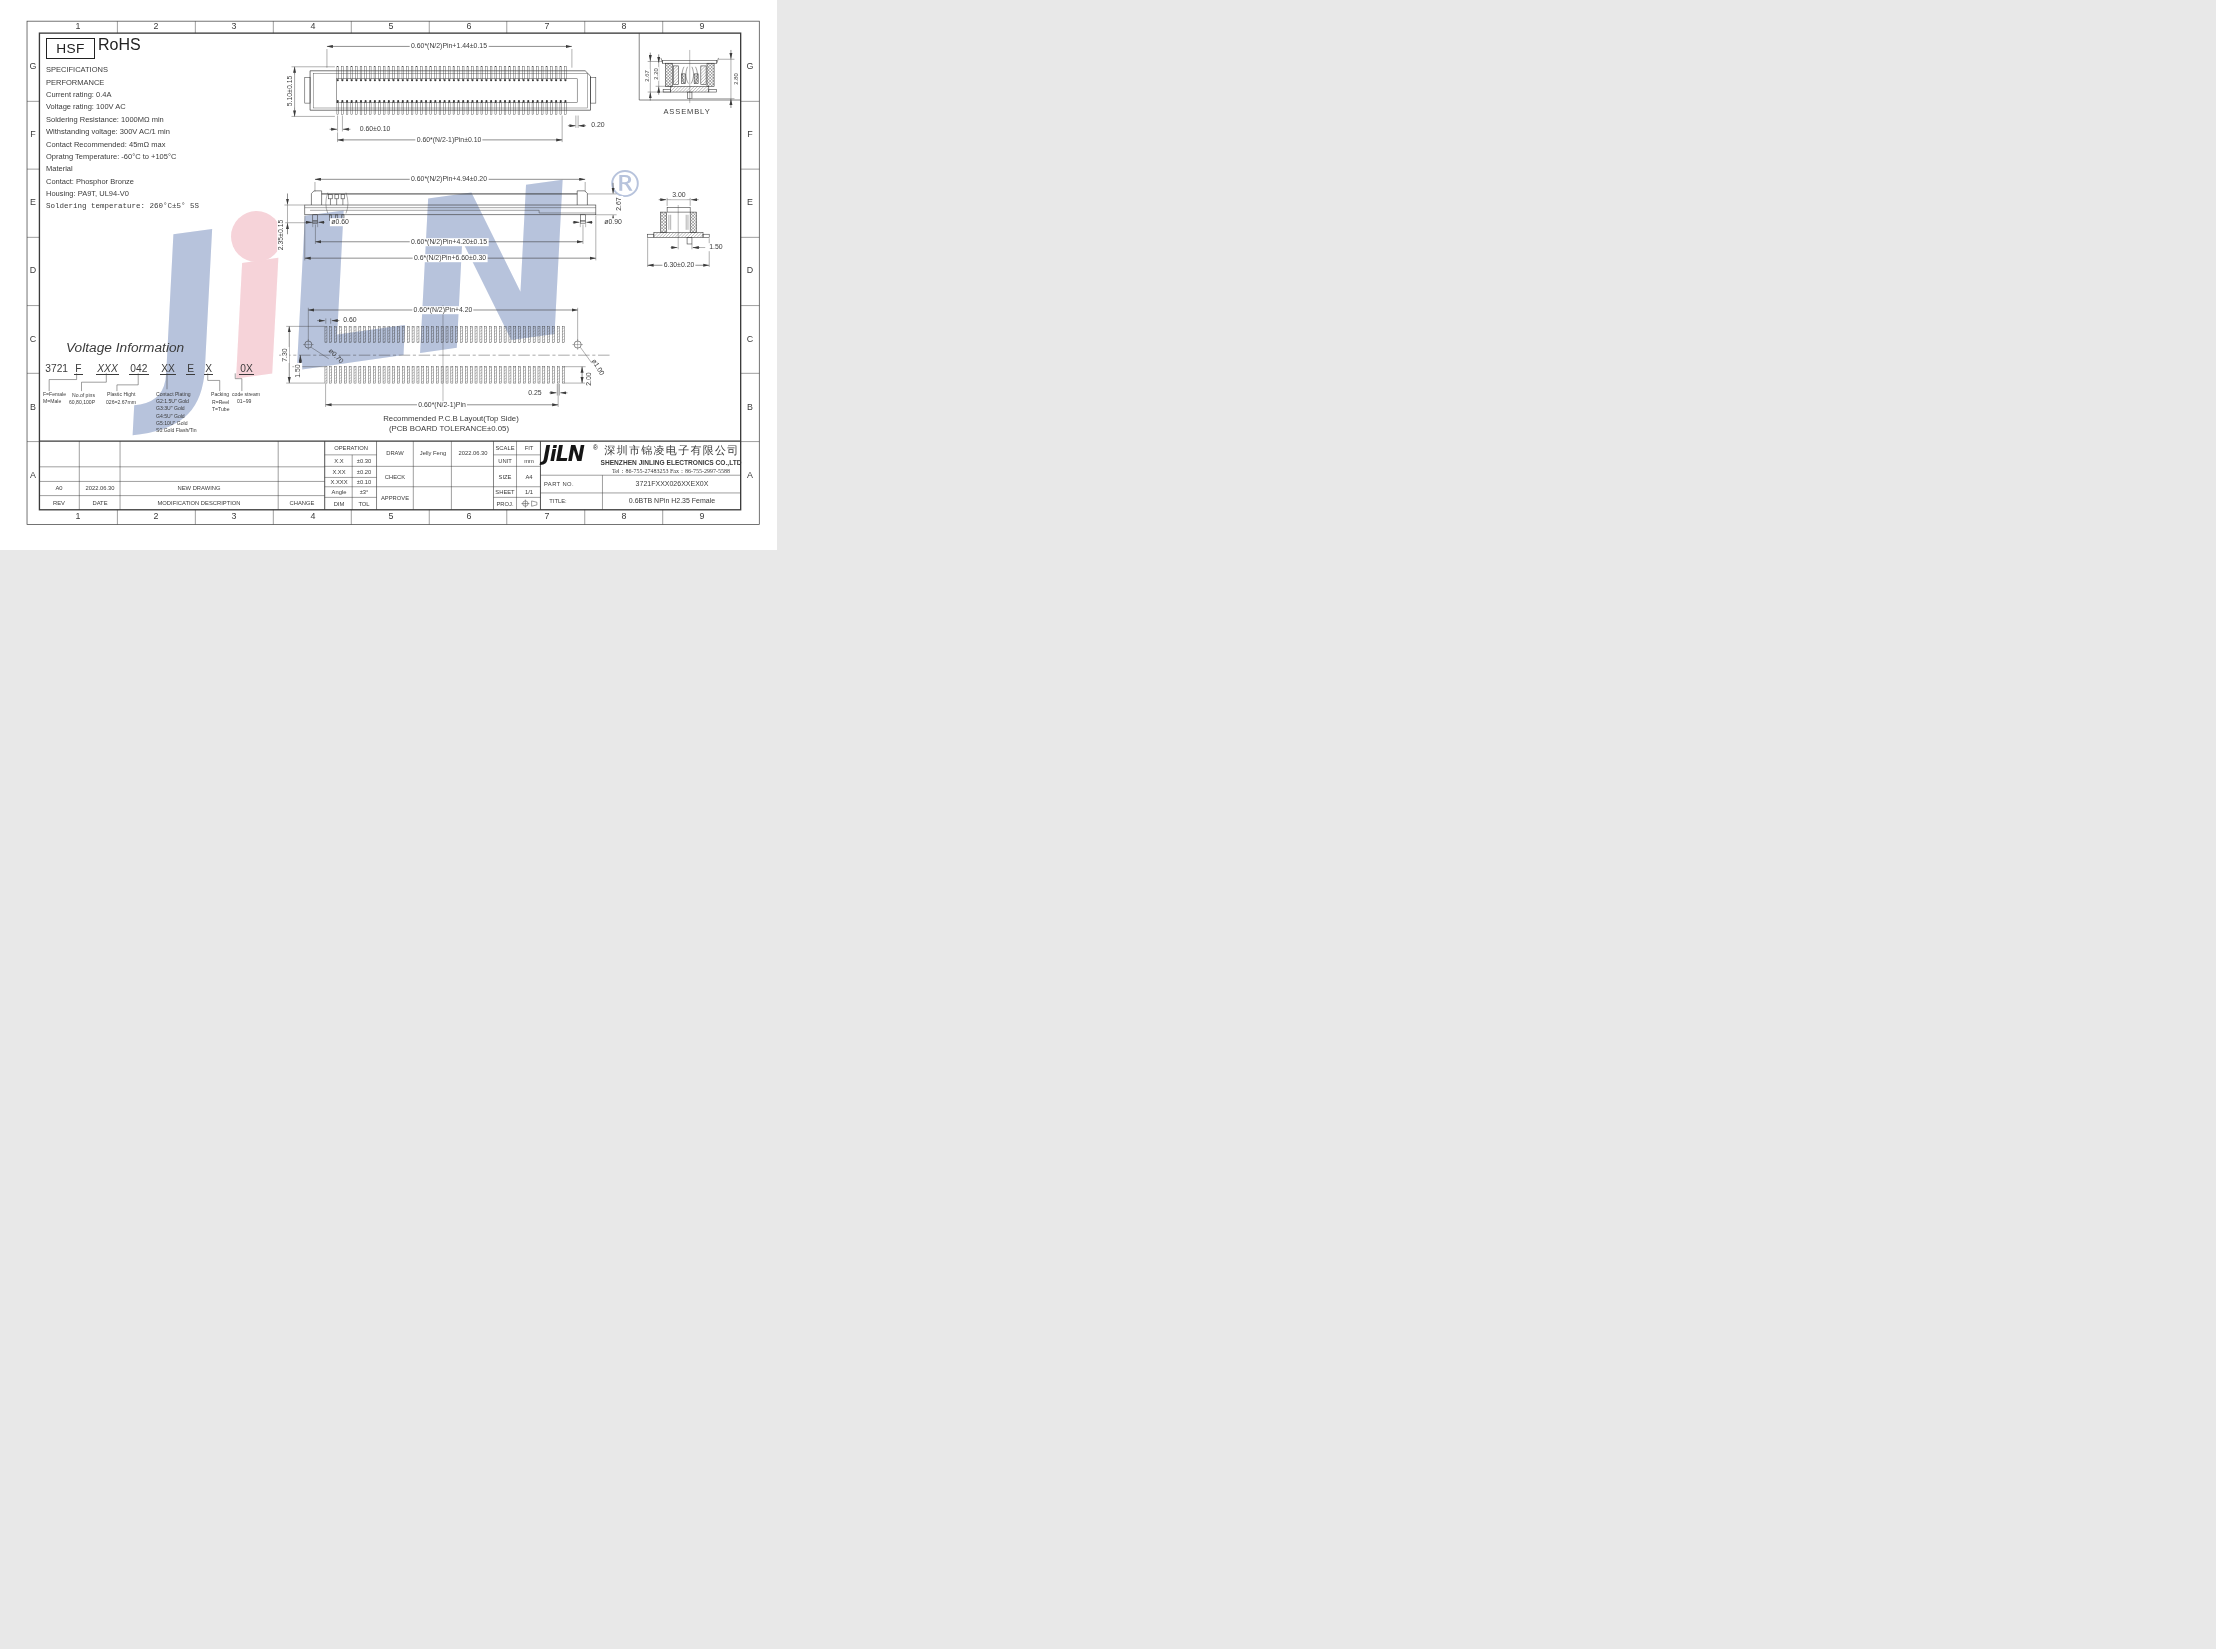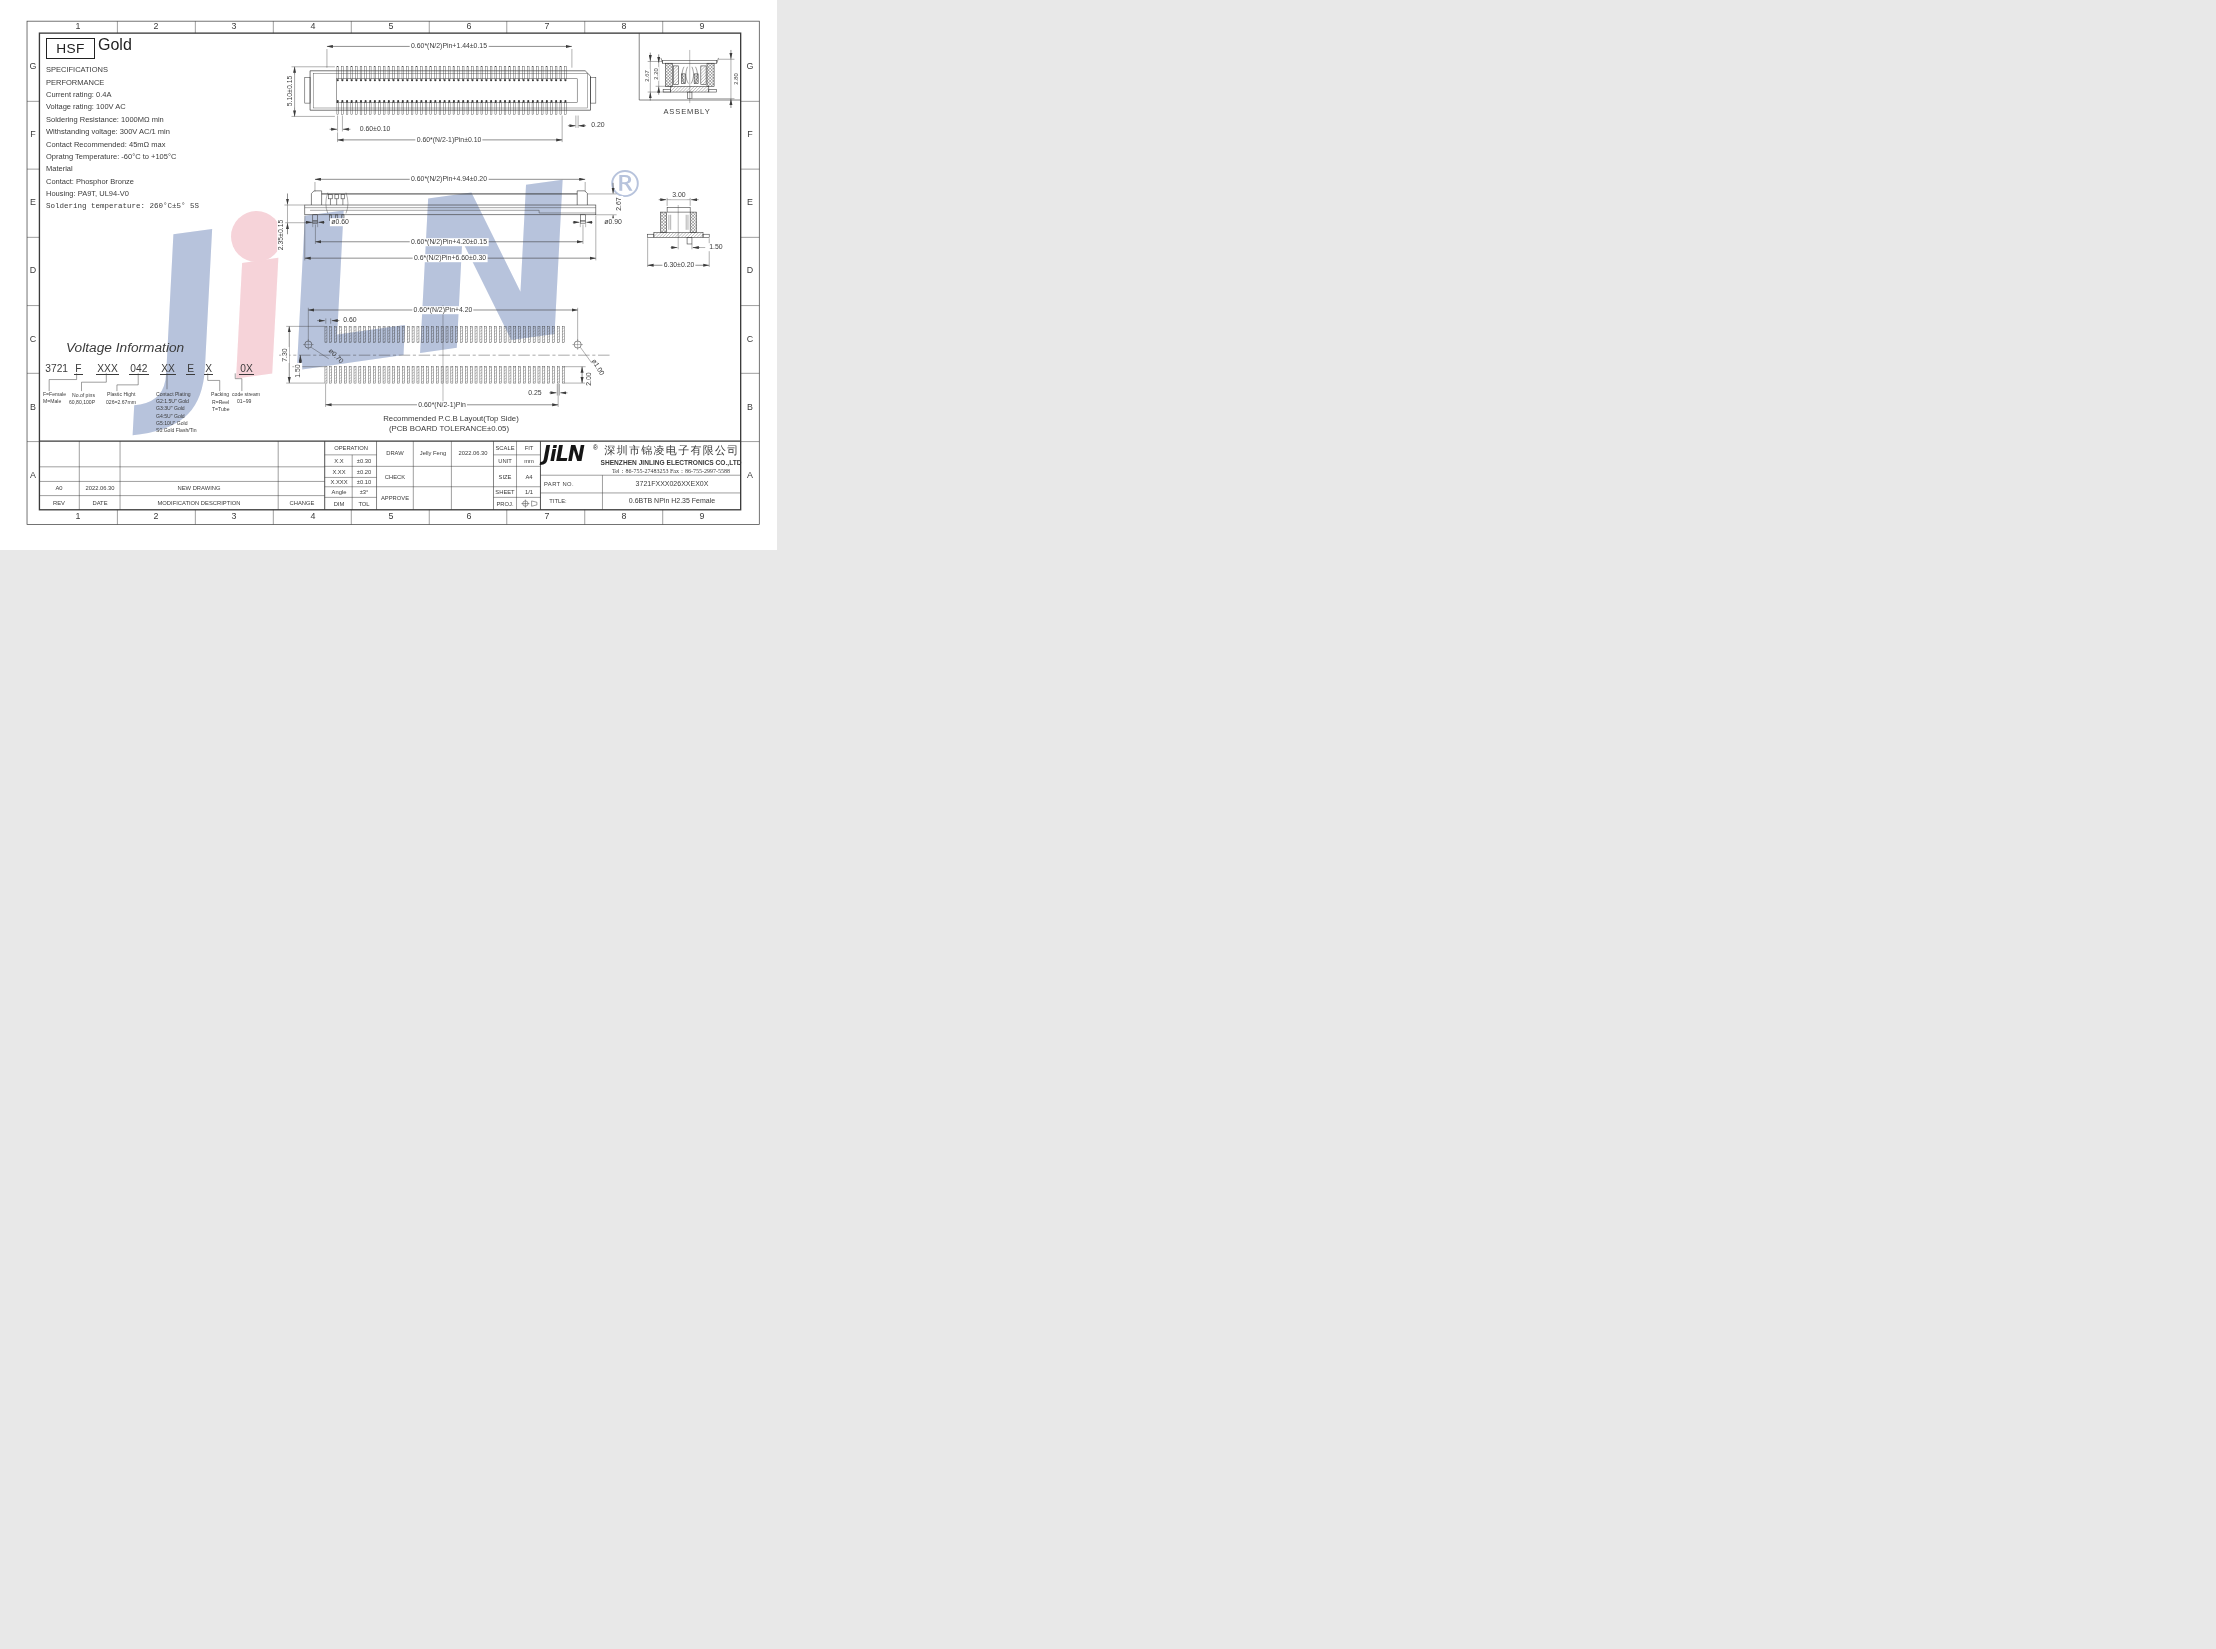--- a/index.html
+++ b/index.html
@@ -583,21 +583,21 @@
           <path d="M1177,1136H1195 M1186,1127V1145"></path>
           <path d="M1200,1130 L1212,1133 V1139 L1200,1142 Z"></path>
         </g>
       </g>
     </g>
   </svg>
 
   <div id="hsf-box">
       <span id="hsf-text">HSF</span>
     </div>
-  <div id="rohs-text">Gold</div>
+  <div id="rohs-text">RoHS</div>
 
   <div class="lbl dim c" style="left:449px;top:46px;">0.60*(N/2)Pin+1.44±0.15</div>
   <div class="lbl dim cv" style="left:290px;top:91px;">5.10±0.15</div>
   <div class="lbl dim c" style="left:375px;top:129px;">0.60±0.10</div>
   <div class="lbl dim c" style="left:598px;top:125px;">0.20</div>
   <div class="lbl dim c" style="left:449px;top:140px;">0.60*(N/2-1)Pin±0.10</div>
 
   <div class="lbl dim cv small" style="left:647px;top:76px;">2.67</div>
   <div class="lbl dim cv small" style="left:656px;top:74px;">2.20</div>
   <div class="lbl dim cv small" style="left:736px;top:79px;">2.80</div>
@@ -623,21 +623,21 @@
   <div class="lbl d60" style="left:598px;top:367px;">ø1.00</div>
   <div class="lbl dim c" style="left:535px;top:393px;">0.25</div>
   <div class="lbl dim cv" style="left:589px;top:379px;">2.00</div>
   <div class="lbl dim c" style="left:442px;top:405px;">0.60*(N/2-1)Pin</div>
   <div class="lbl c" style="left:451px;top:419px;font-size:7.8px;">Recommended P.C.B Layout(Top Side)</div>
   <div class="lbl c" style="left:449px;top:429px;font-size:7.8px;">(PCB BOARD TOLERANCE±0.05)</div>
 
   <div id="ordering-title">Voltage Information</div>
   <span class="code-seg noline" style="left:44px;">3721</span>
   <span class="code-seg" style="left:74px;">F</span>
-  <span class="code-seg" style="left:96px;">XXX</span>
+  <span class="code-seg" style="left:96px;font-style:italic;">XXX</span>
   <span class="code-seg" style="left:129px;">042</span>
   <span class="code-seg" style="left:160px;">XX</span>
   <span class="code-seg" style="left:186px;">E</span>
   <span class="code-seg" style="left:204px;">X</span>
   <span class="code-seg" style="left:239px;">0X</span>
 
   <div class="lbl tiny" style="left:43px;top:392px;">F=Female</div>
   <div class="lbl tiny" style="left:43px;top:399px;">M=Male</div>
   <div class="lbl tiny" style="left:72px;top:393px;">No.of pins</div>
   <div class="lbl tiny" style="left:69px;top:400px;">60,80,100P</div>

